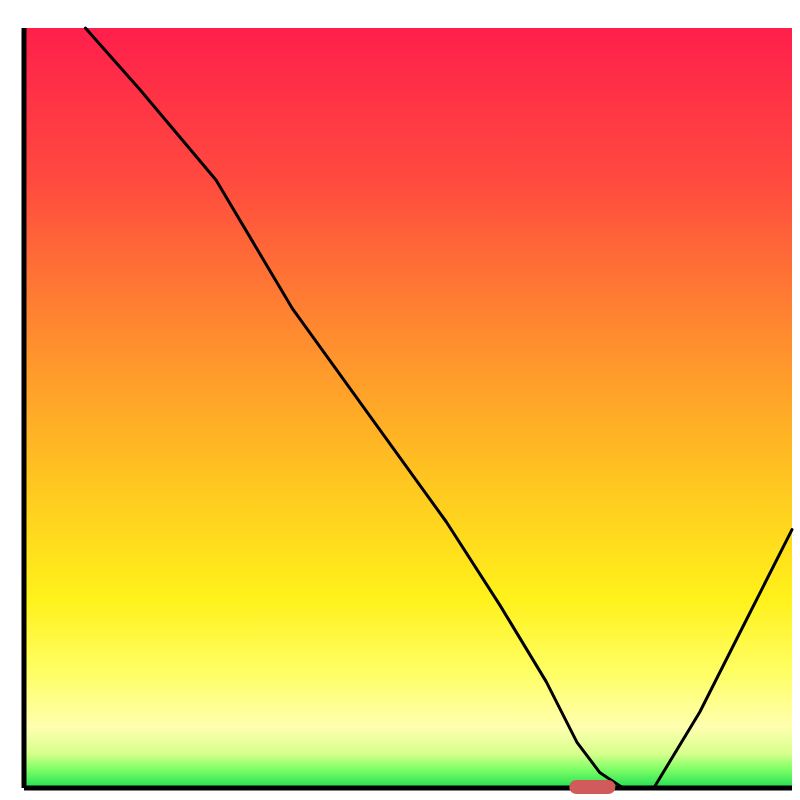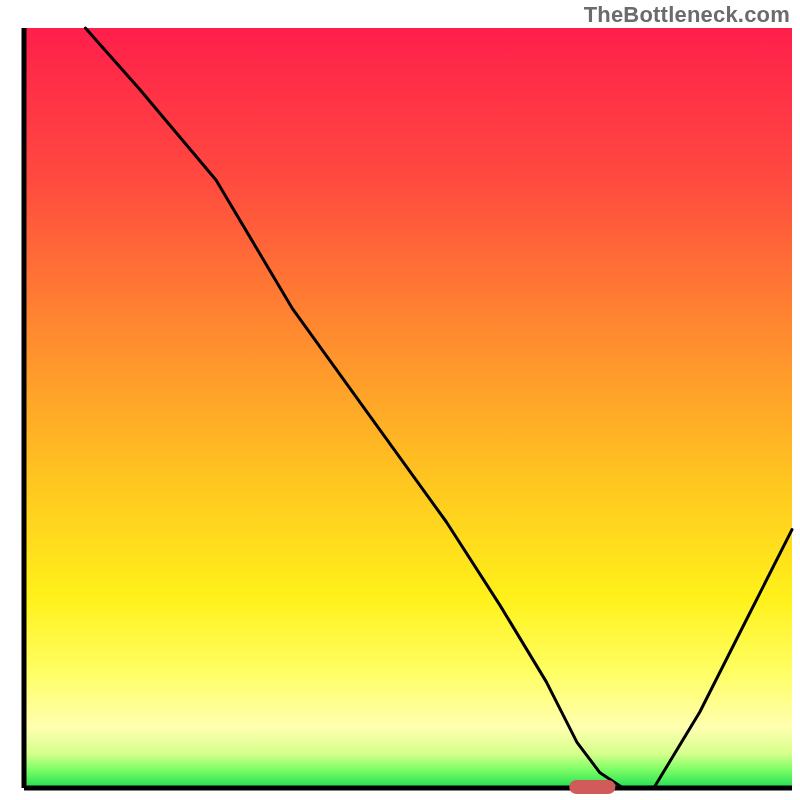--- a/index.html
+++ b/index.html
@@ -25,21 +25,20 @@
     letter-spacing: 0.2px;
   }
   svg {
     display: block;
   }
 </style>
 </head>
 <body>
 
 <div class="container">
-  <div class="attribution">TheBottleneck.com</div>
 
   <svg id="chart-svg" width="800" height="800" viewBox="0 0 800 800">
     <defs>
       <linearGradient id="bg-grad" x1="0" y1="0" x2="0" y2="1">
           <stop offset="0%" stop-color="#ff1f4b"></stop>
           <stop offset="20%" stop-color="#ff4a3f"></stop>
           <stop offset="40%" stop-color="#ff8a2f"></stop>
           <stop offset="60%" stop-color="#ffc720"></stop>
           <stop offset="75%" stop-color="#fff11a"></stop>
           <stop offset="85%" stop-color="#ffff66"></stop>

